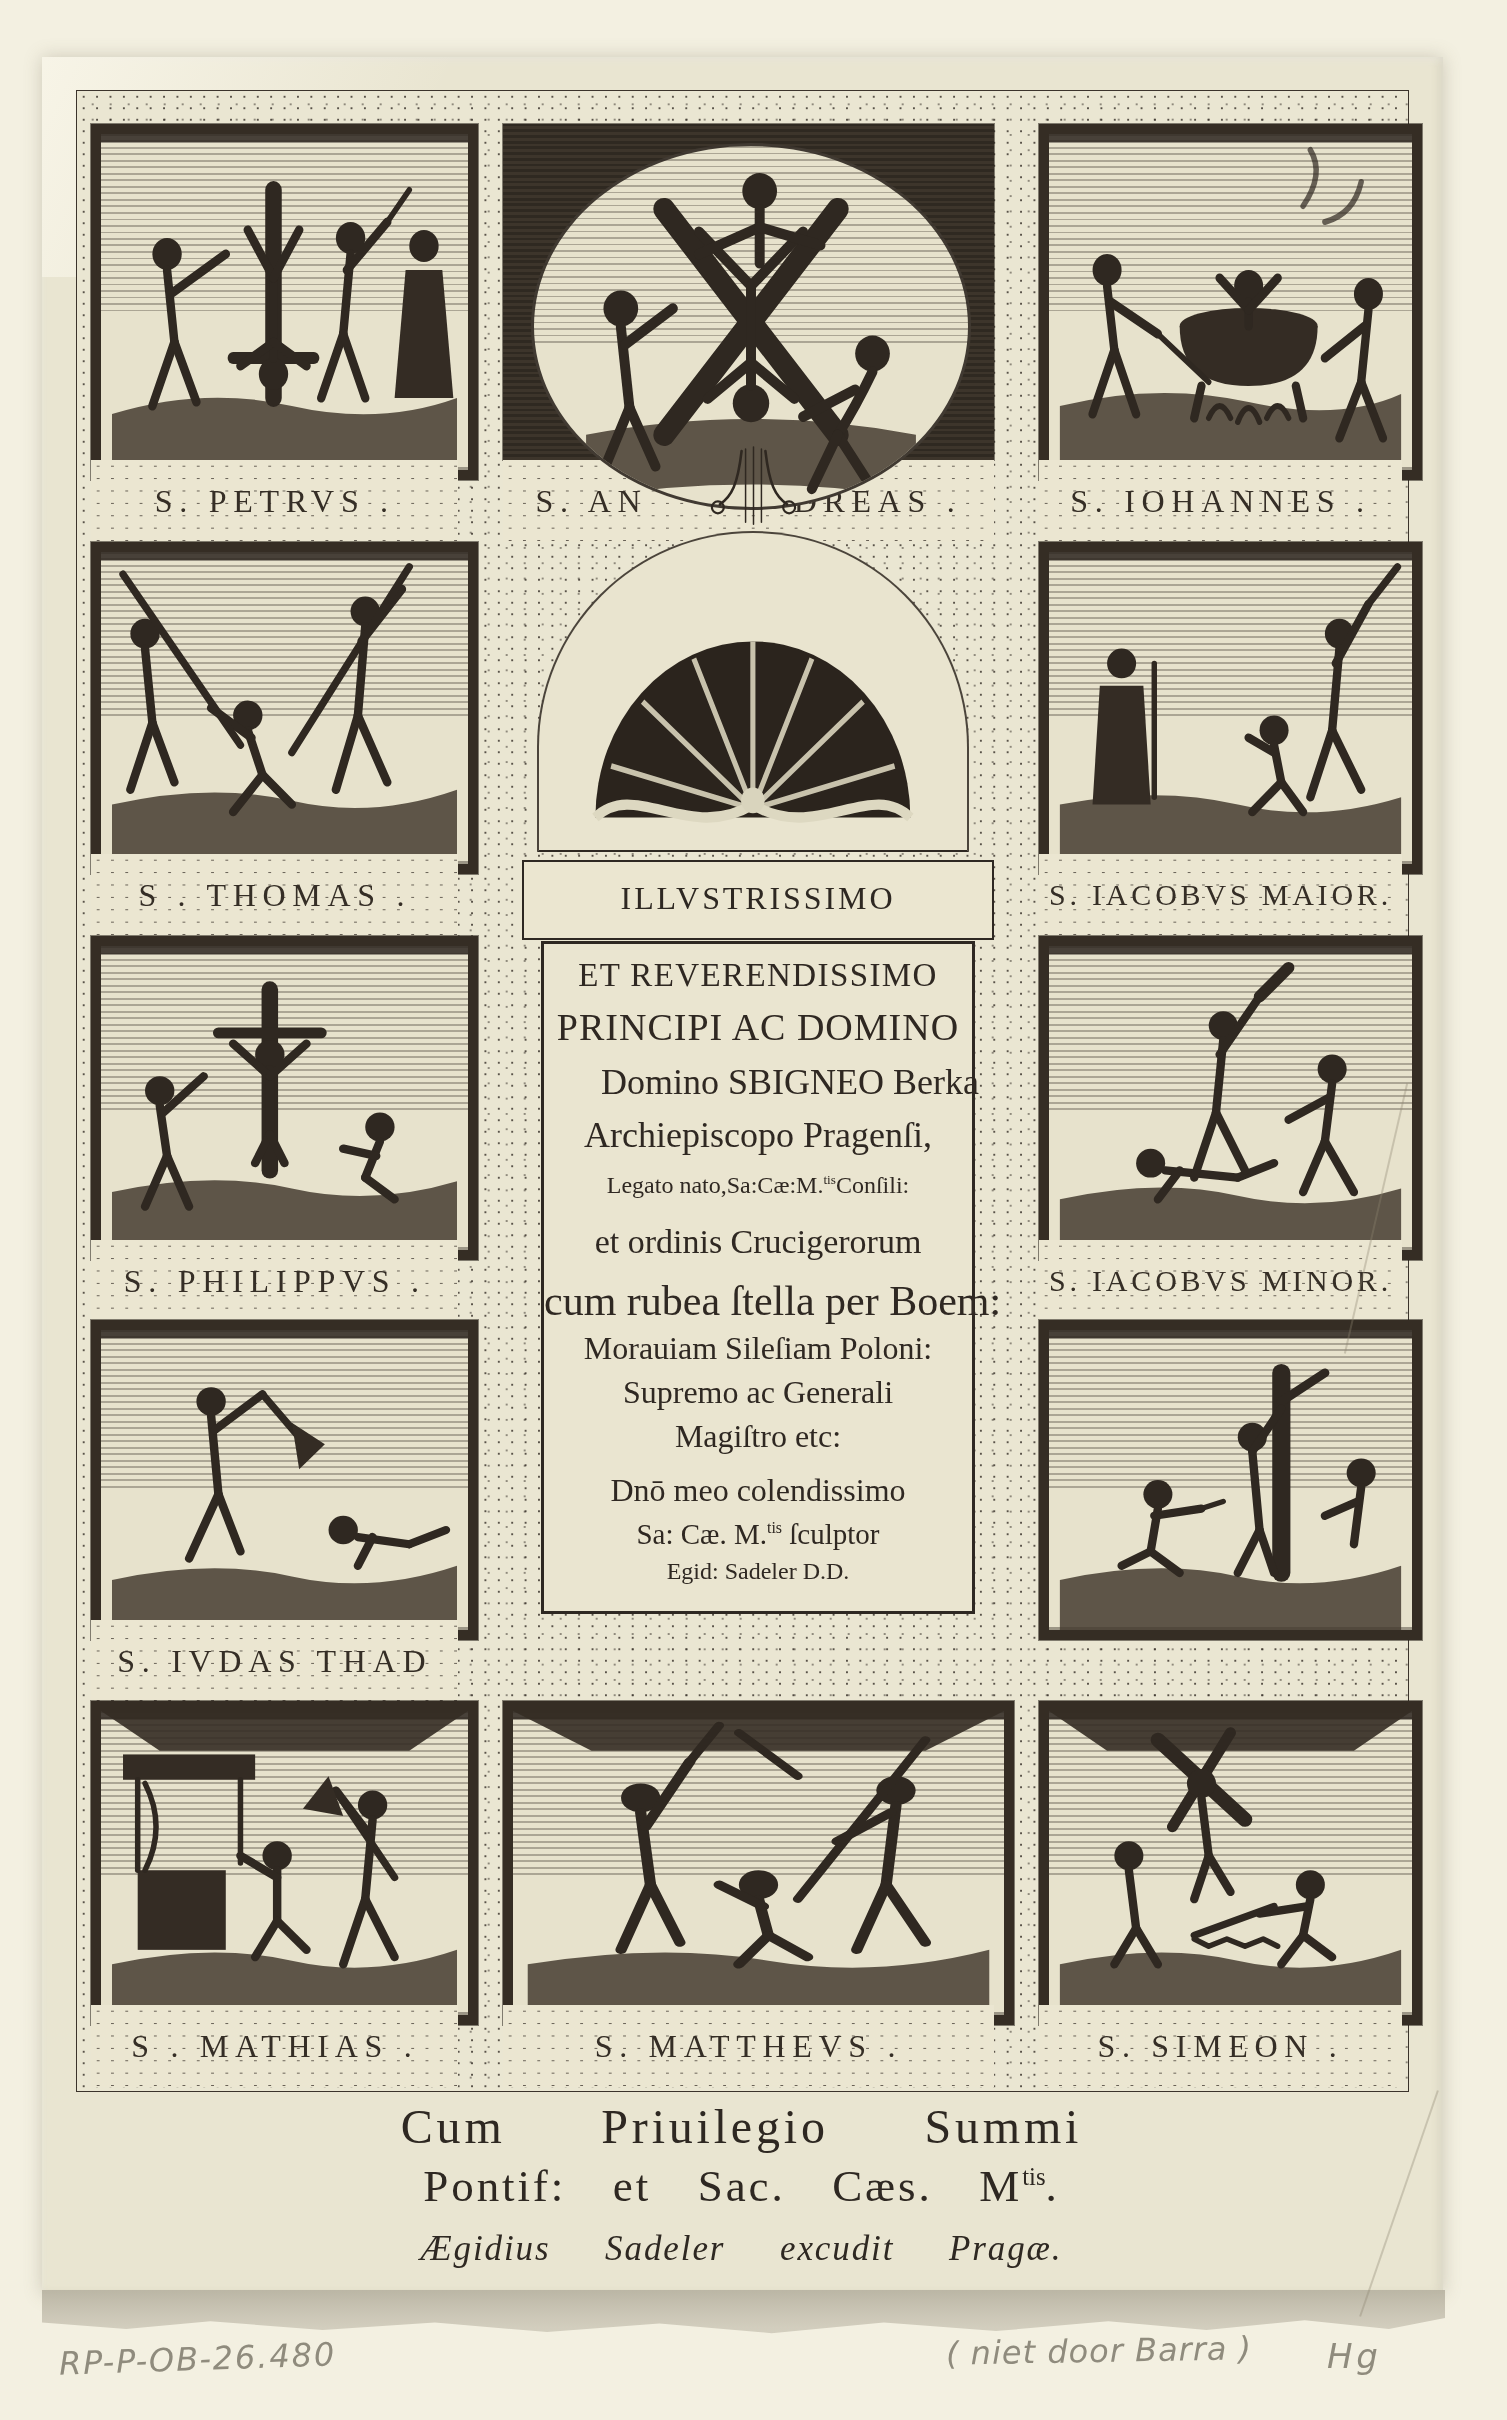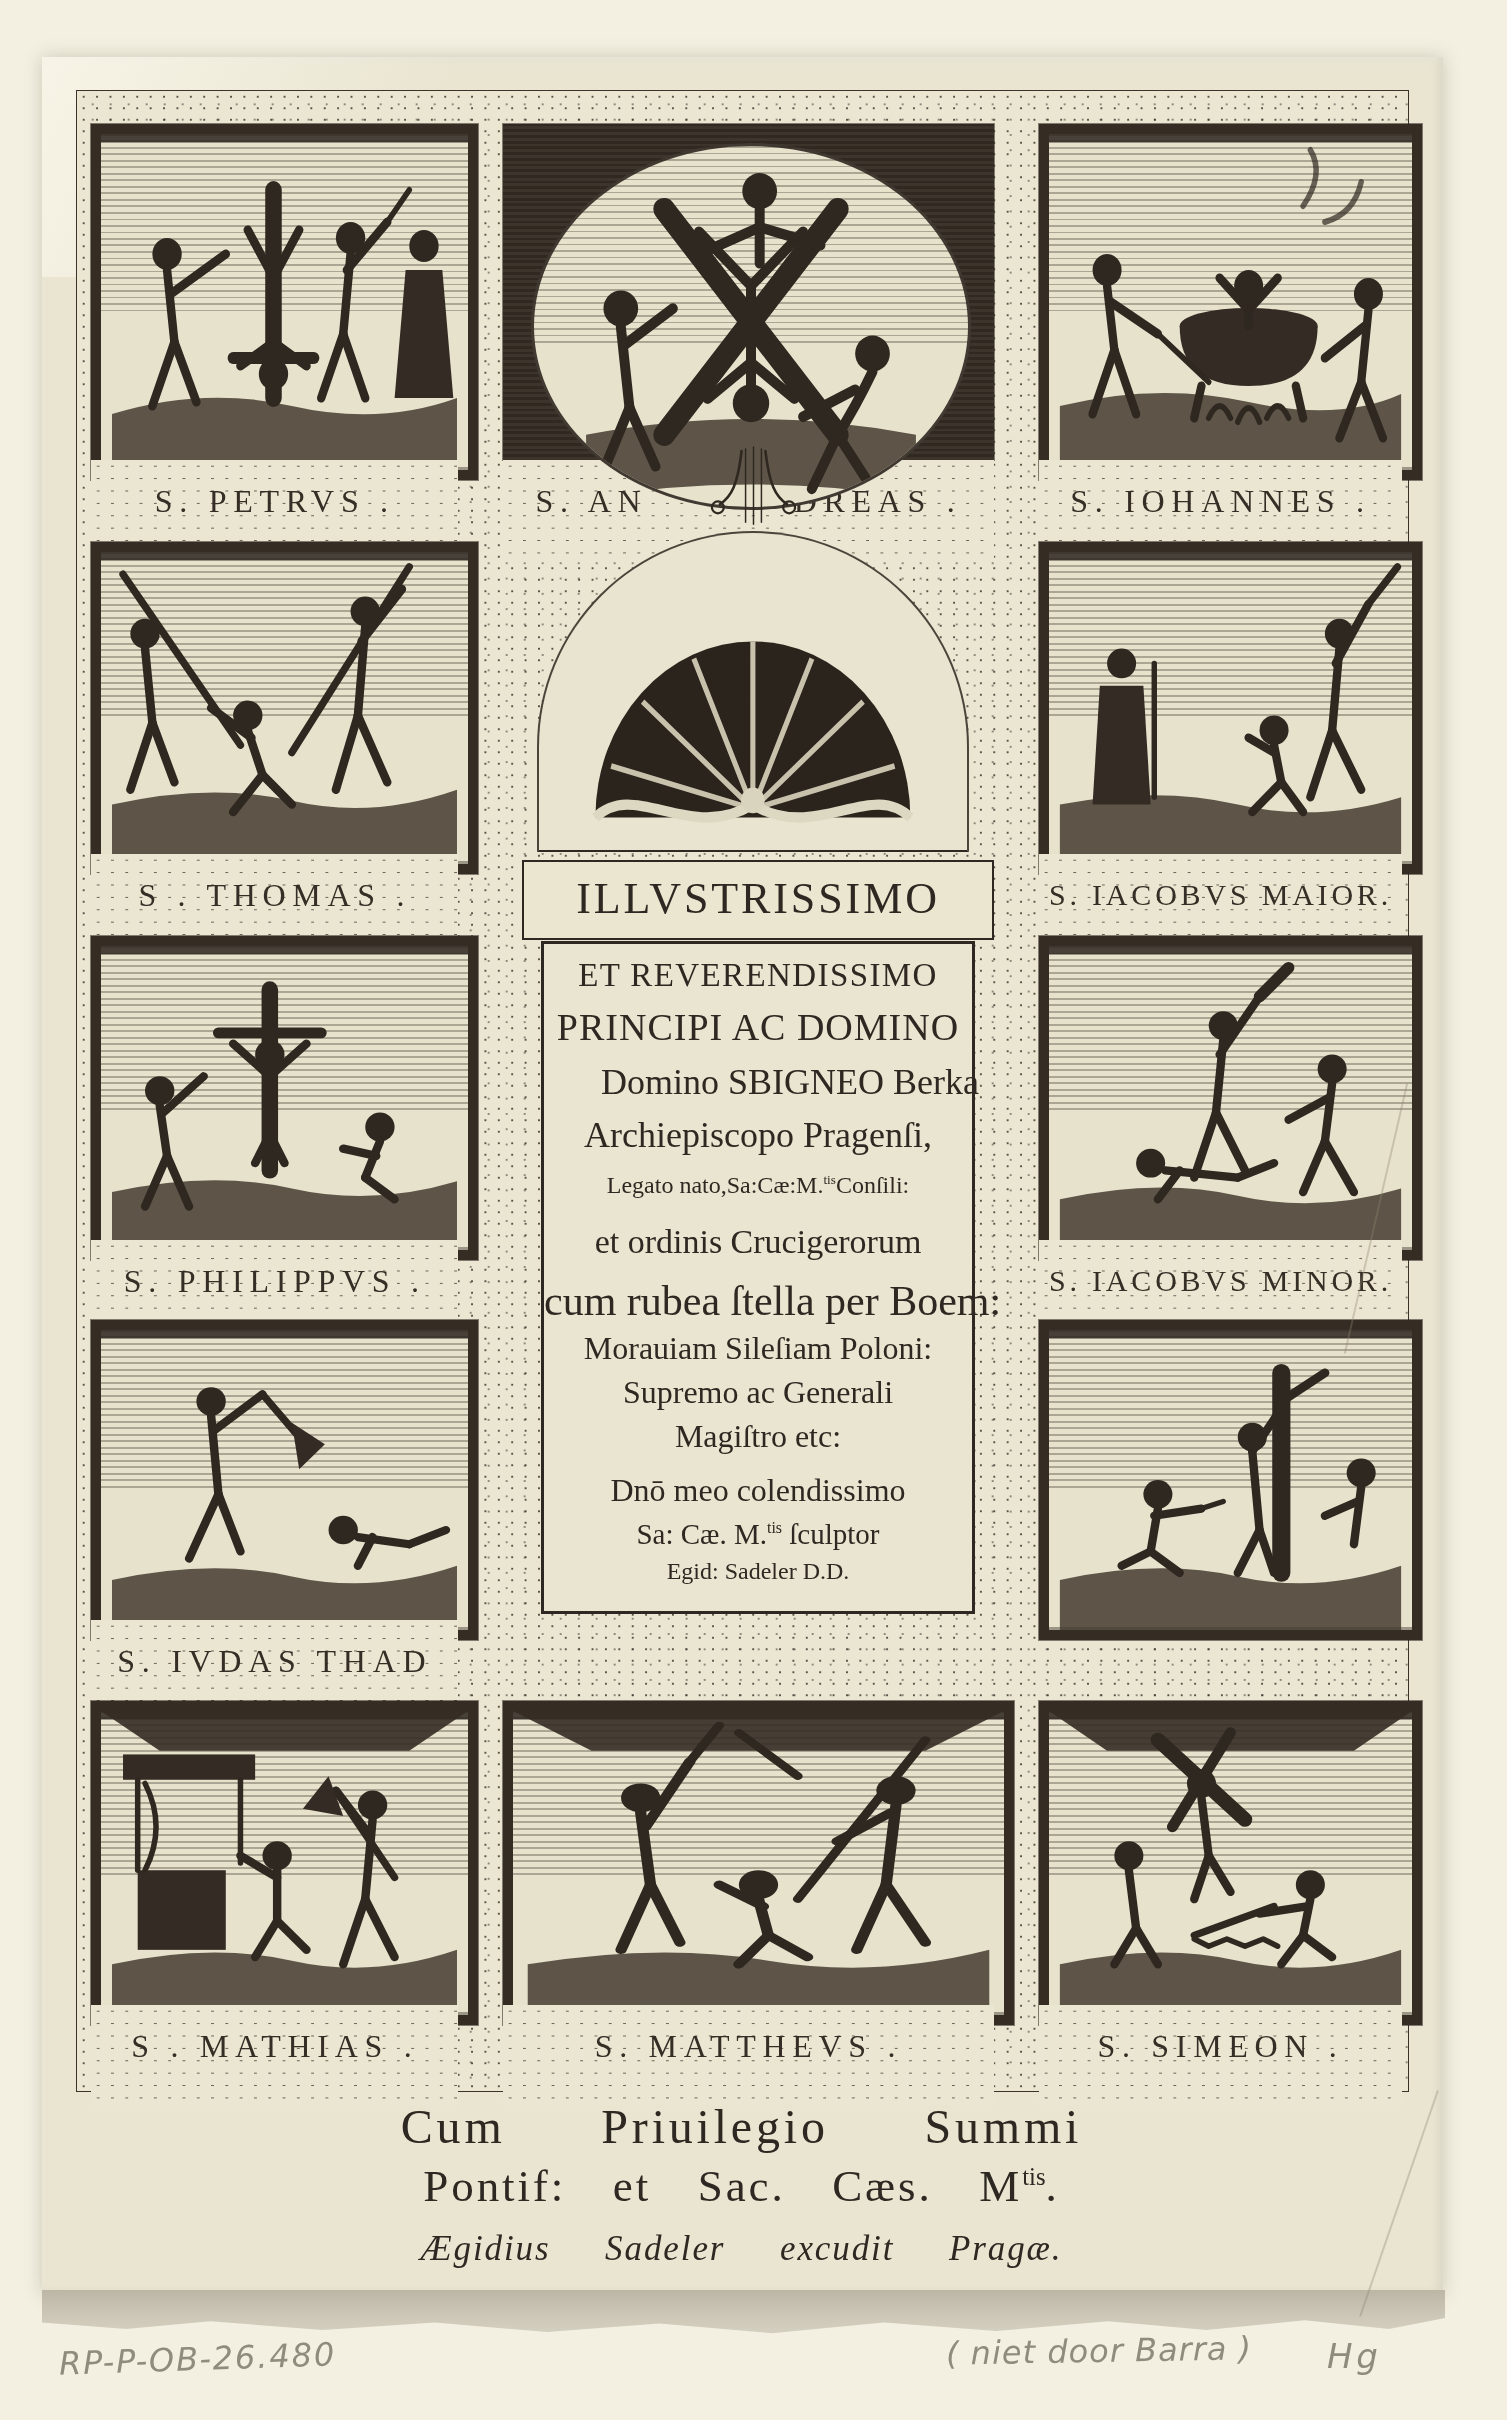--- a/index.html
+++ b/index.html
@@ -34,21 +34,21 @@
         box-shadow:inset 0 8.6px 0 rgba(44,37,30,.85), inset 0 -2.9px 0 rgba(44,37,30,.4);}
   .scene svg{position:absolute;inset:0;width:100%;height:100%;}
   .fig{stroke:#2f2821;stroke-width:2.3;fill:none;stroke-linecap:round;stroke-linejoin:round;}
   .head{fill:#2f2821;stroke:none;}
   .solid{fill:#342c24;stroke:none;}
   .ground{fill:#453c30;stroke:none;opacity:.85;}
   .prop{stroke:#2f2821;fill:none;stroke-width:2;stroke-linecap:round;}
   .thin{stroke-width:1.5;}
 
   
-  .strip{position:absolute;height:100px;line-height:82px;text-align:center;
+  .strip{position:absolute;height:82px;line-height:82px;text-align:center;
         background-color:#ebe6d1;
         background-image:radial-gradient(rgba(52,45,38,.75) 1px,transparent 1.1px);
         background-size:14.3px 12.4px;
         font-size:32px;letter-spacing:6.7px;color:#352e26;white-space:nowrap;overflow:hidden;}
   .strip.tight{letter-spacing:3.8px;font-size:30px;}
   .strip.split{display:flex;justify-content:space-between;padding:0 32.5px;box-sizing:border-box;}
 
   
   .medallion-back{position:absolute;left:503px;top:122px;width:491px;height:336px;
         background:repeating-linear-gradient(0deg,#3d352b 0 2.9px,#2f2921 2.9px 5.7px);outline:1px solid rgba(40,34,28,.55);}
@@ -59,21 +59,21 @@
         background-size:100% 55%;background-repeat:no-repeat;overflow:hidden;}
   .medallion svg{position:absolute;inset:0;width:100%;height:100%;}
   .bracket{position:absolute;left:704px;top:445px;width:99px;height:140px;z-index:7;}
   .arch{position:absolute;left:537px;top:531px;width:432px;height:321px;z-index:5;
         border:2.9px solid rgba(47,40,33,.85);border-bottom:2.9px solid #2e2822;box-sizing:border-box;
         border-radius:216px 216px 0 0;background:#e9e4cf;overflow:hidden;}
   .arch svg{position:absolute;left:4%;bottom:2%;width:92%;height:84%;}
 
   .illu-band{position:absolute;left:522px;top:860px;width:472px;height:80px;z-index:6;
         background:#ebe6d0;border:2.9px solid #2e2822;box-sizing:border-box;
-        text-align:center;line-height:73px;font-size:44px;letter-spacing:2.9px;color:#2e2822;}
+        text-align:center;line-height:73px;font-size:32px;letter-spacing:2.9px;color:#2e2822;}
   .tablet{position:absolute;left:541px;top:941px;width:434px;height:673px;z-index:6;
         background:#eae5d0;border:3.8px solid #2e2822;box-sizing:border-box;}
   .tline{position:absolute;width:100%;text-align:center;white-space:nowrap;color:#2f2822;}
   .t-caps{letter-spacing:1.4px;}
   .t-ded{}
   sup{font-size:.55em;vertical-align:super;letter-spacing:0;}
 
   
   .imprint{position:absolute;left:76px;width:1331px;text-align:center;white-space:nowrap;color:#2e2822;}
   .imp1{top:2099px;font-size:48px;word-spacing:80px;letter-spacing:3.8px;}

